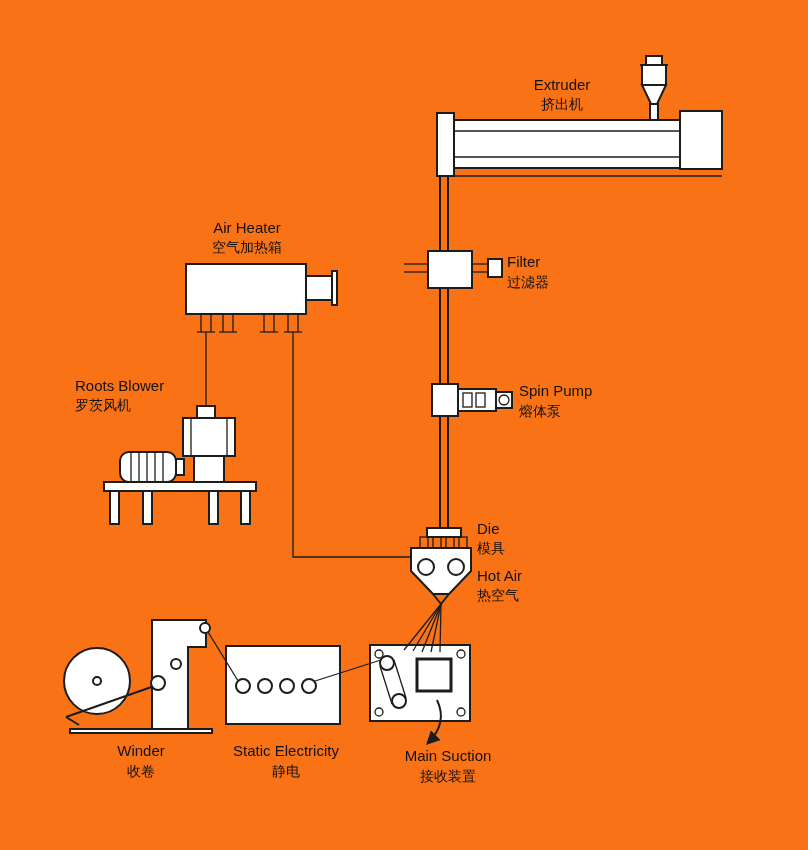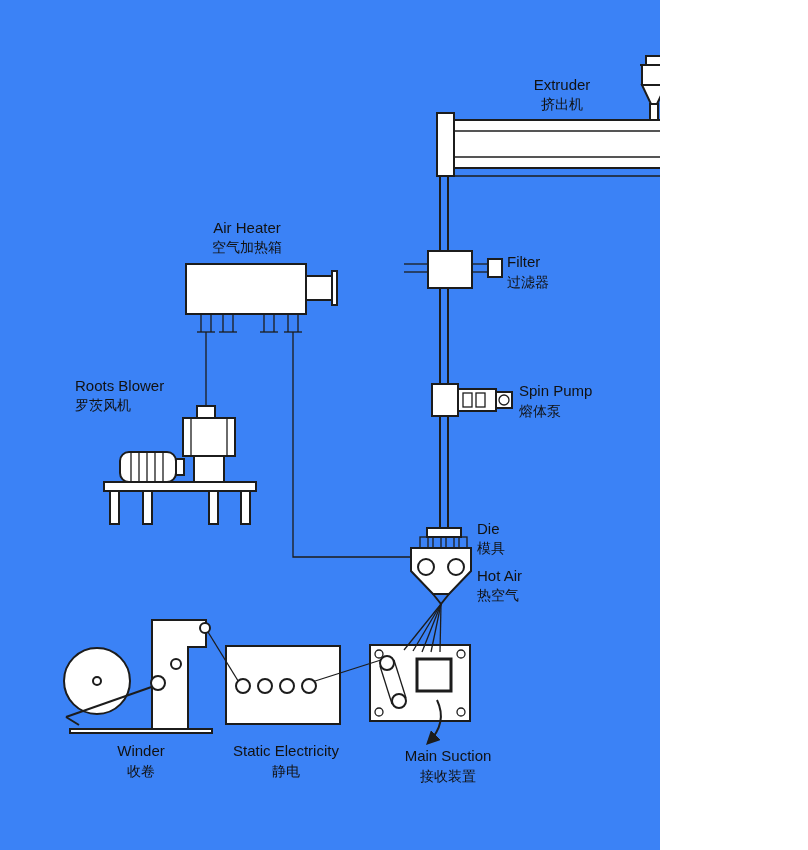--- a/index.html
+++ b/index.html
@@ -2,23 +2,23 @@
 <html><head>
 <meta charset="utf-8">
 <style>
   html, body {
     margin: 0;
     padding: 0;
     background: #ffffff;
   }
   .canvas {
     position: relative;
-    width: 660px;
+    width: 808px;
     height: 850px;
-    background: #3b82f6;
+    background: #f97316;
     overflow: hidden;
   }
   svg { display: block; }
   .shape {
     stroke: #1c1c1c;
     stroke-width: 2;
     fill: none;
   }
   .shape-fill {
     stroke: #1c1c1c;

